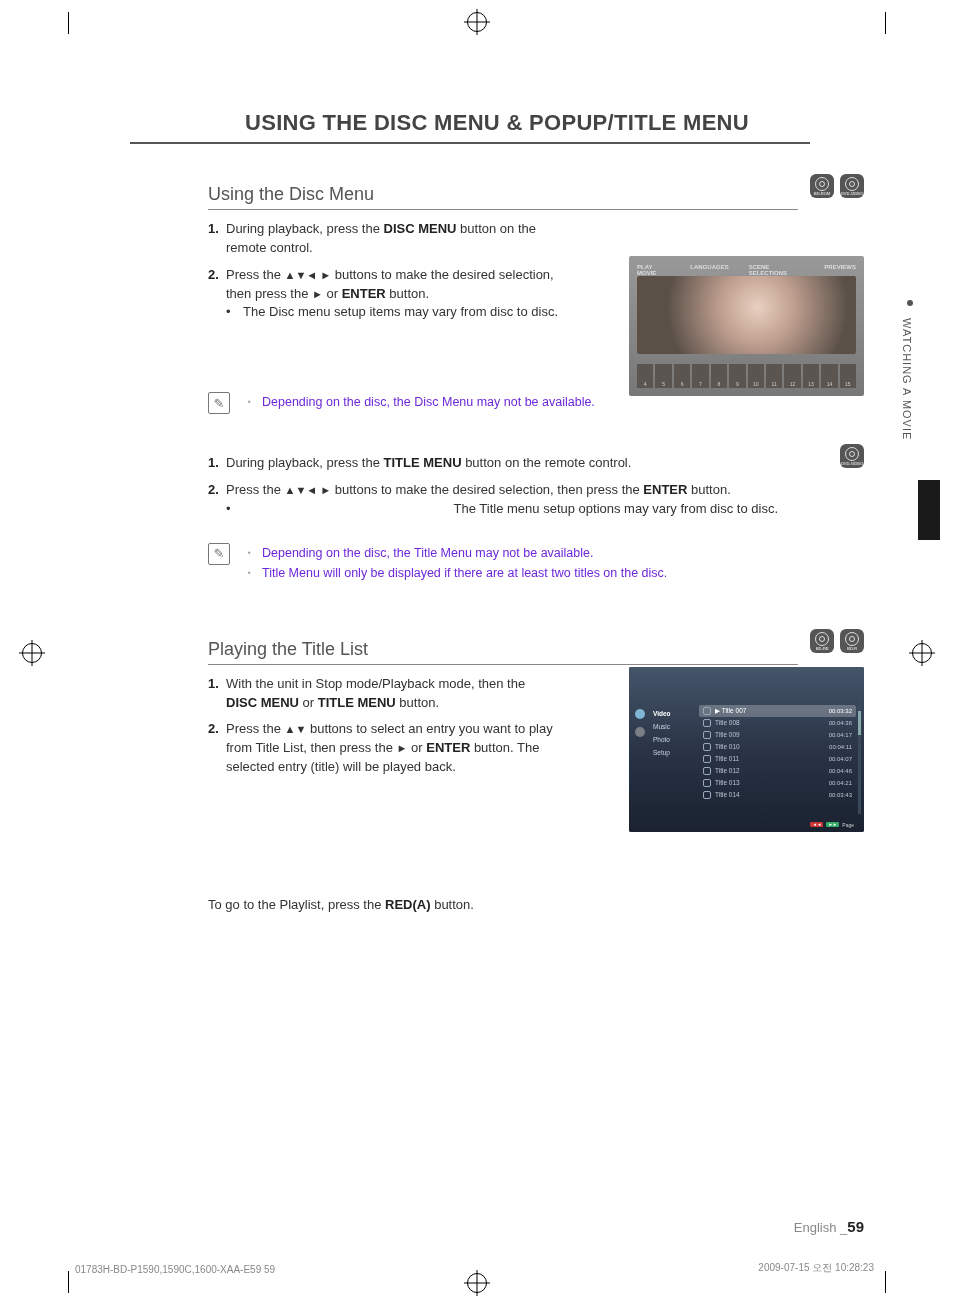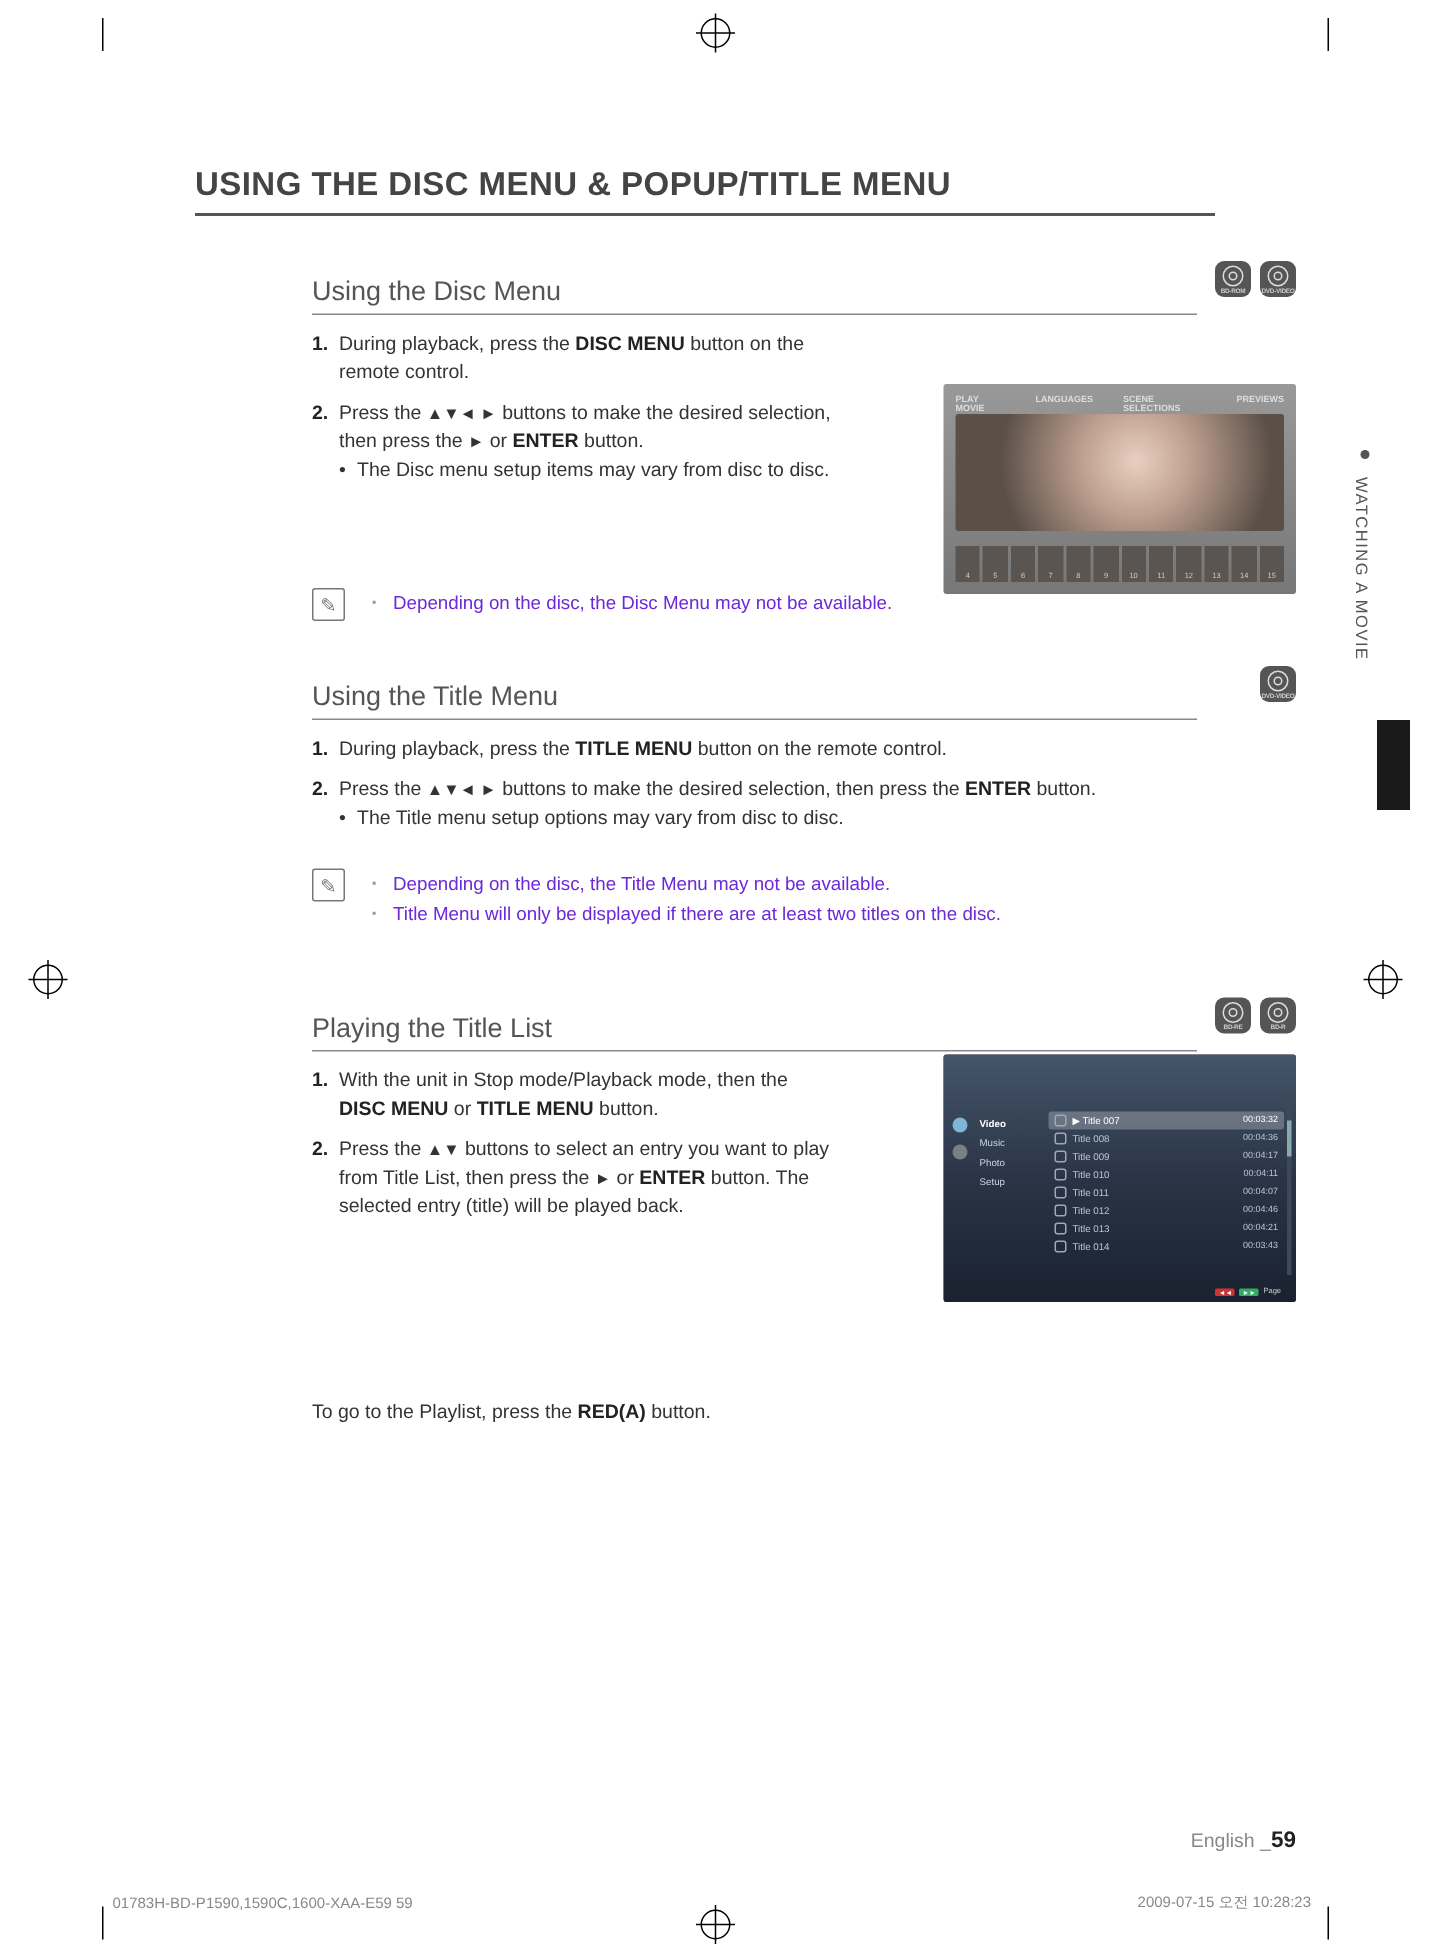--- a/index.html
+++ b/index.html
@@ -13,35 +13,35 @@
   .reg-bot { bottom: 12px; left: 50%; transform: translateX(-50%);}
   .reg-left { top: 50%; left: 22px; transform: translateY(-50%);}
   .reg-right { top: 50%; right: 22px; transform: translateY(-50%);}
   .hair { position:absolute; background:#000;}
   .hair.tlv { left:68px; top:12px; width:1px; height:22px;}
   .hair.trv { right:68px; top:12px; width:1px; height:22px;}
   .hair.blv { left:68px; bottom:12px; width:1px; height:22px;}
   .hair.brv { right:68px; bottom:12px; width:1px; height:22px;}
 
   .content { position: absolute; left: 130px; top: 110px; right: 90px; bottom: 70px; }
-  h1.main { font-size: 22px; font-weight: 600; color: #444; letter-spacing: 0.3px; }
+  h1.main { font-size: 22px; font-weight: 600; color: #444; letter-spacing: 0.3px; text-align: center; }
   .rule1 { border: none; border-top: 2px solid #555; margin-top: 6px; width: 680px;}
   .page-num { position:absolute; right:0; bottom:0; font-size:13px; color:#888;}
   .page-num b { color:#222; font-size:15px;}
   .footer-left { position:absolute; left:-55px; bottom:-40px; font-size:10px; color:#888;}
   .footer-right{ position:absolute; right:-10px; bottom:-40px; font-size:10px; color:#888;}
 
   .section { margin-left: 78px; margin-top: 42px; }
   h2.sub { font-size: 18px; color:#555; font-weight:400; padding-bottom:4px; border-bottom: 1.5px solid #888; width: 590px;}
   .steps { margin-top: 10px; font-size: 13px; color:#333; line-height:1.45; width: 350px;}
   .steps.wide { width: 570px;}
   .steps ol { list-style: none; }
   .steps li { margin-bottom: 8px; padding-left: 18px; position:relative;}
   .steps li .num { position:absolute; left:0; font-weight:bold; color:#222;}
-  .steps li .sub { display:block; padding-left:12px; position:relative;}
+  .steps li .sub { display:block; padding-left:12px; position:relative;text-align:right;}
   .steps li .sub::before{content:"•"; position:absolute; left:0;}
   .note-row { display:flex; align-items:flex-start; gap:18px; margin-top:24px; margin-left:0;}
   .note-icon { width:22px; height:22px; border:1.5px solid #777; border-radius:2px; display:flex; align-items:center; justify-content:center; color:#777; font-size:13px; flex:0 0 22px;}
   .notes { font-size: 12.5px; color:#6d28d9; line-height:1.6; }
   .notes .nl { display:block; padding-left:14px; position:relative; }
   .notes .nl::before { content:"▪"; position:absolute; left:0; font-size:8px; top:4px; color:#999;}
 
   .disc-icons { position:absolute; right:0; display:flex; gap:6px;}
   .disc-ico { width:24px; height:24px; background:#555; border-radius:6px; position:relative; display:flex; flex-direction:column; align-items:center;}
   .disc-ico .ring{ width:14px; height:14px; border:1.5px solid #ddd; border-radius:50%; margin-top:3px; position:relative;}
@@ -190,21 +190,20 @@
       </div>
     </div>
 
     <div class="section" style="margin-top:40px; position:relative;">
       <div class="disc-icons" style="top:-10px;">
         <div class="disc-ico">
             <div class="ring"></div>
             <div class="lbl">DVD-VIDEO</div>
           </div>
       </div>
-      <h2 class="sub">Using the Title Menu</h2>
       <div class="steps wide">
         <ol>
           <li><span class="num">1.</span>
             <span>During playback, press the </span><b>TITLE MENU</b><span> button on the remote control.</span>
           </li>
           <li><span class="num">2.</span>
             <span>Press the </span><span class="arrow-sym">▲▼◄ ►</span><span> buttons to make the desired selection, then press the </span><b>ENTER</b><span> button.</span>
             <span class="sub">The Title menu setup options may vary from disc to disc.</span>
           </li>
         </ol>

